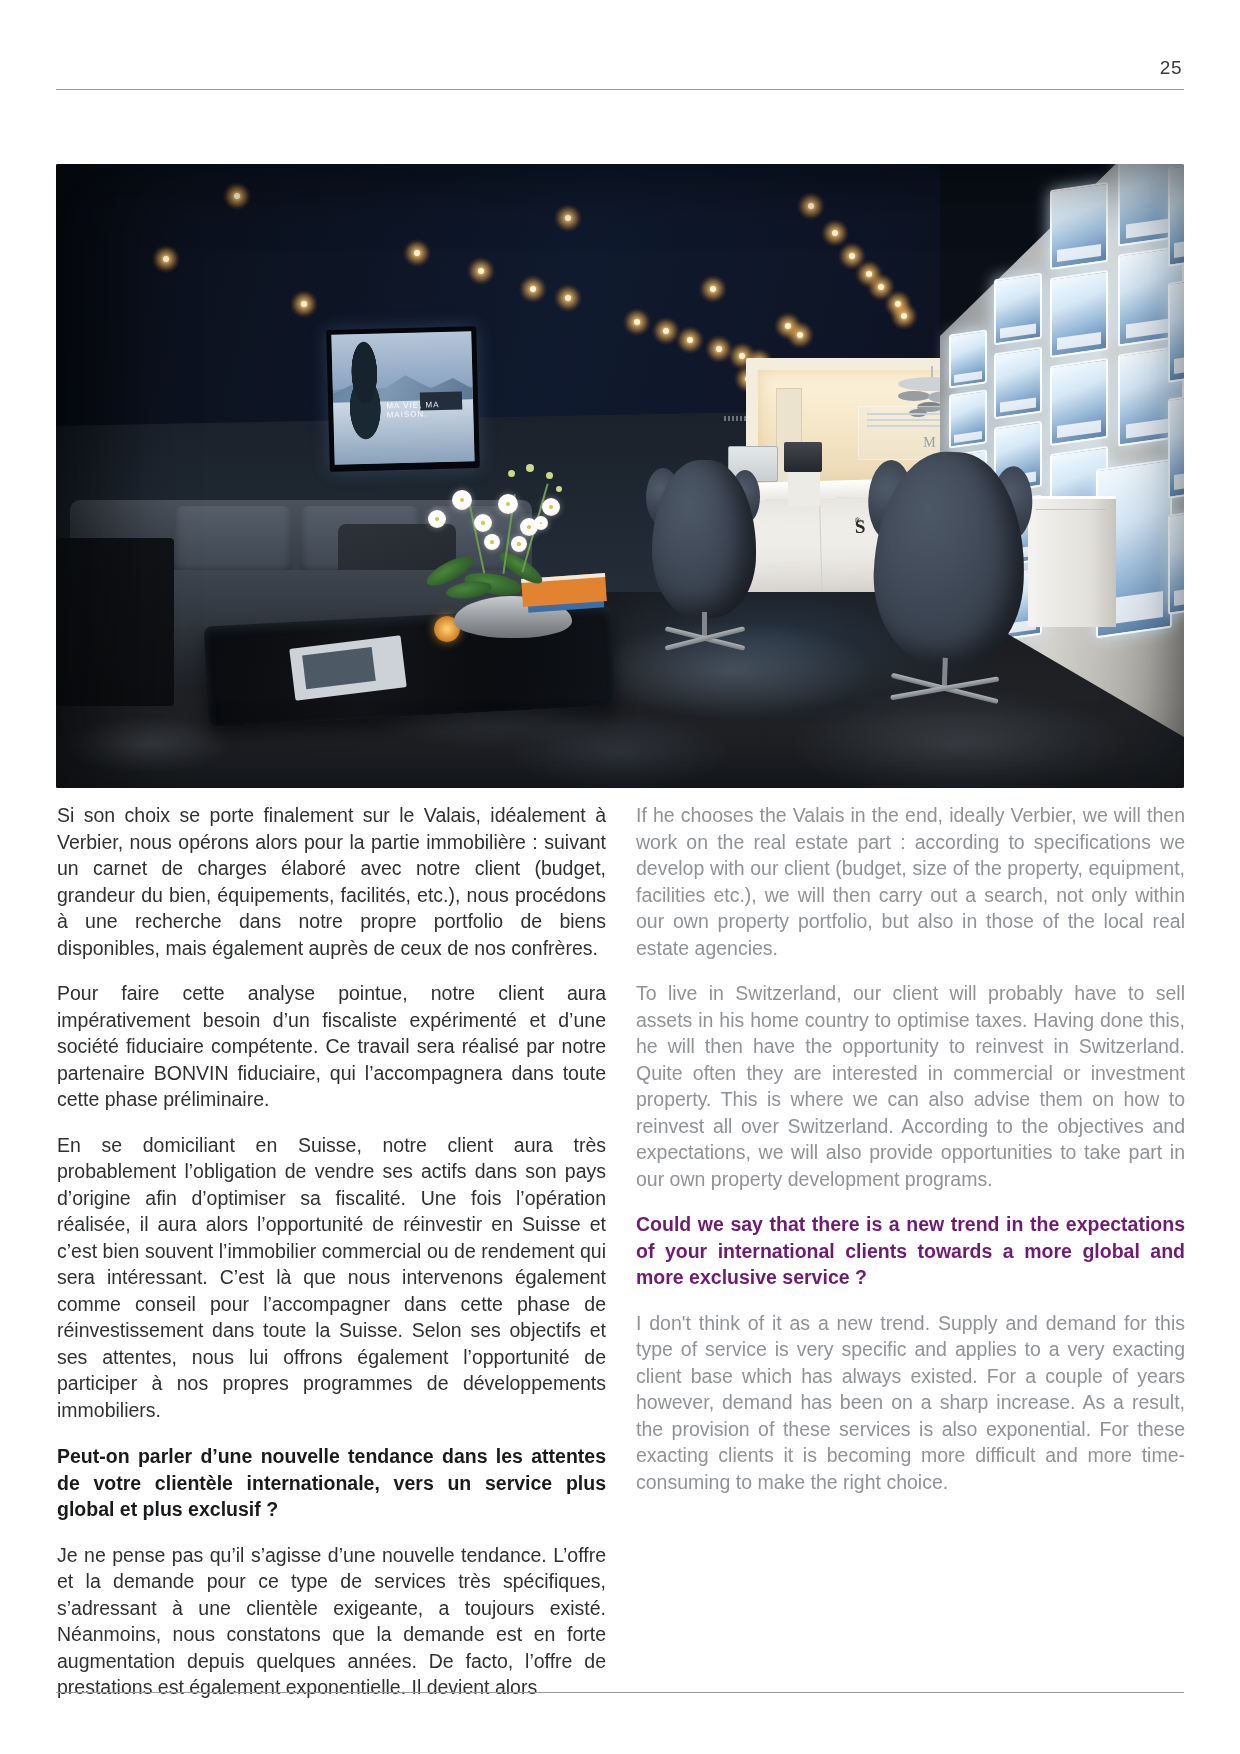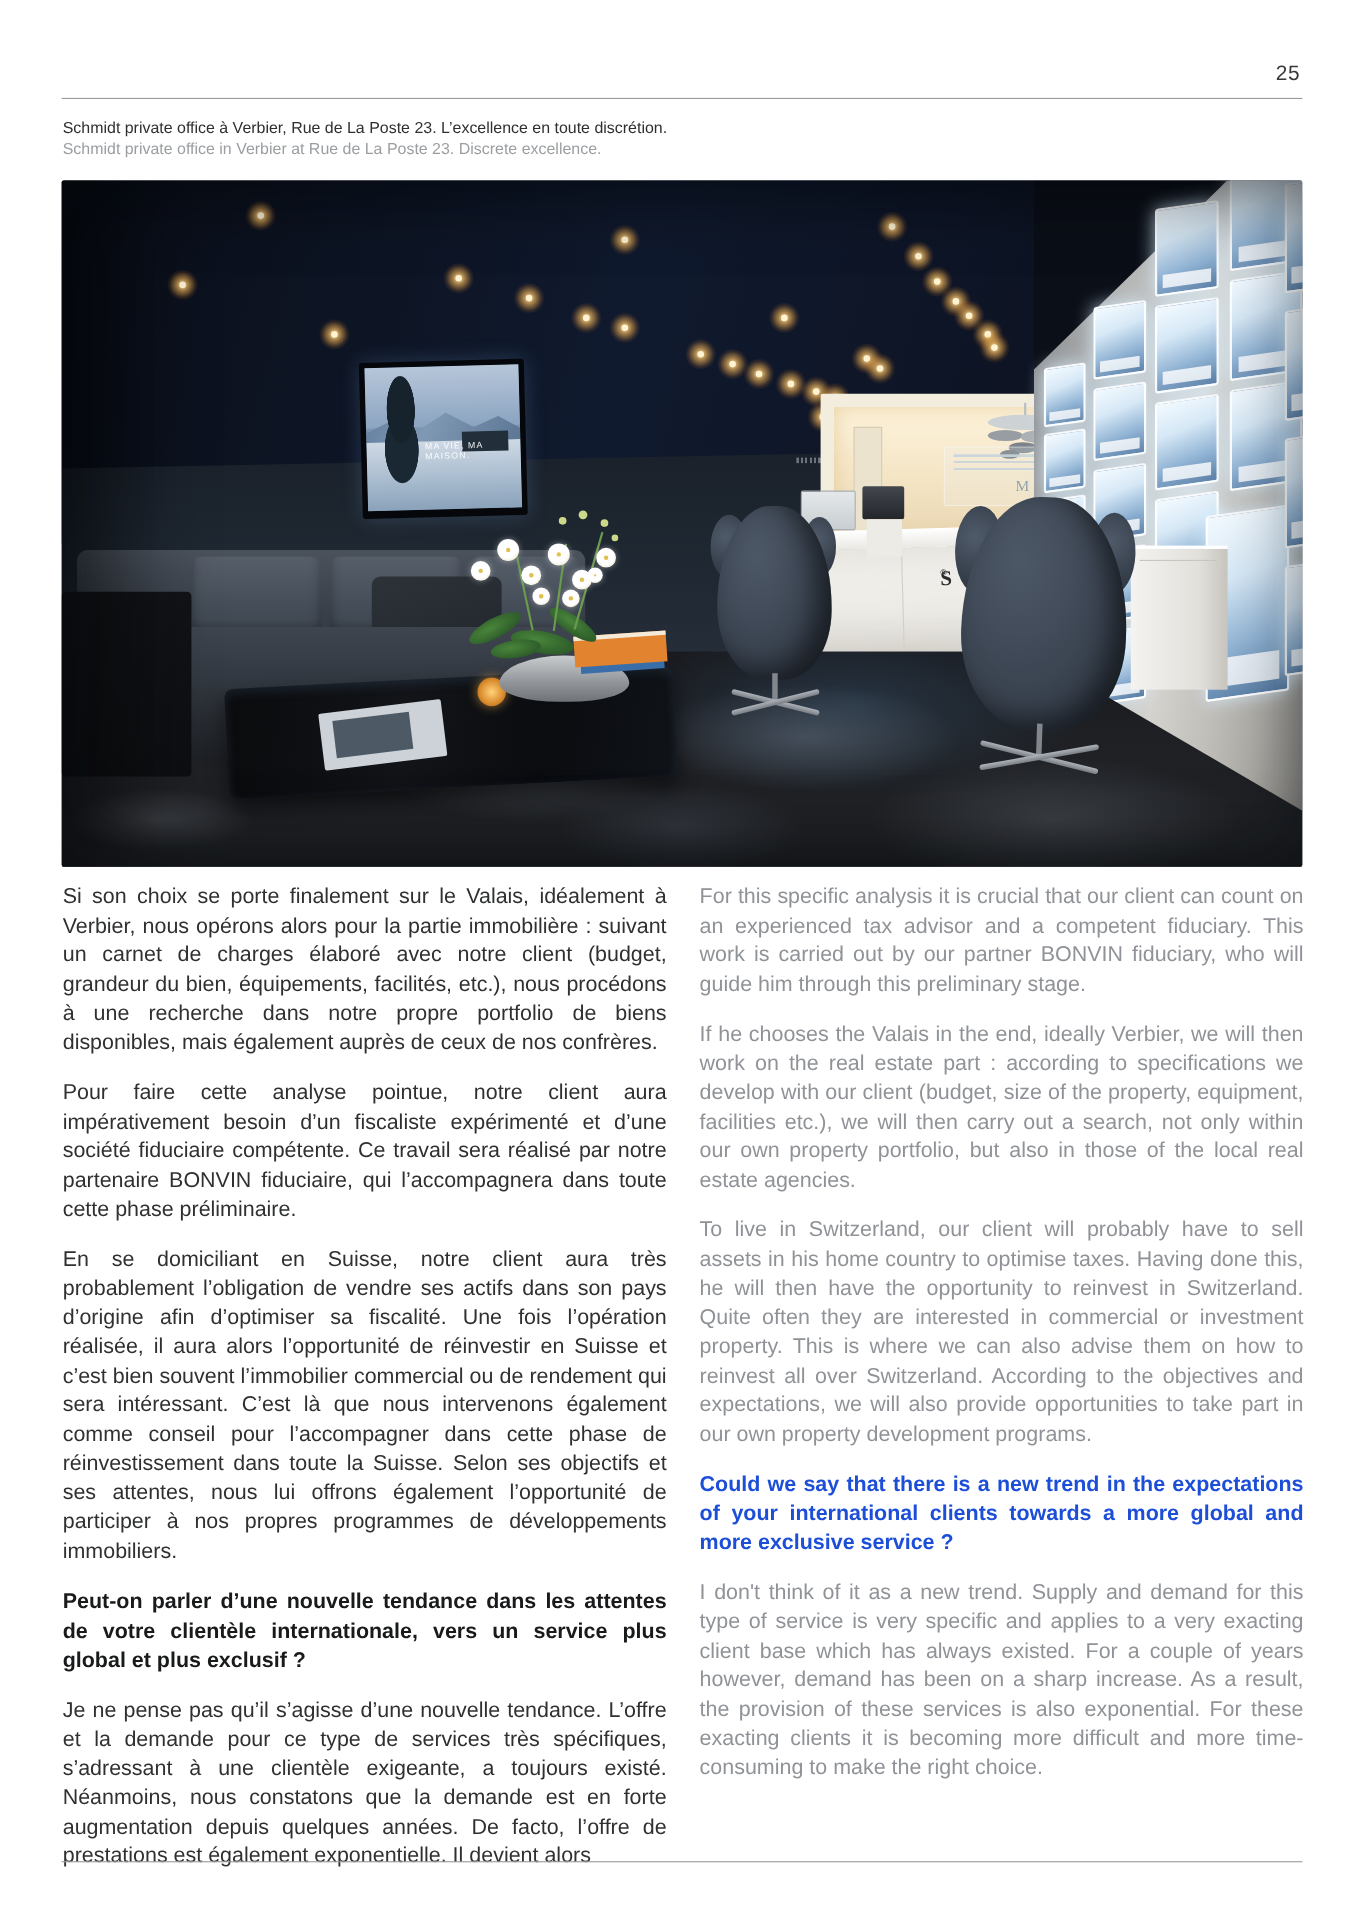--- a/index.html
+++ b/index.html
@@ -123,34 +123,30 @@
   .chair-post{width:5px;background:#81878d;}
   .vignette{left:0;top:0;width:1128px;height:624px;pointer-events:none;
      box-shadow:inset 0 0 70px rgba(4,7,12,.5), inset 60px 0 80px rgba(0,0,0,.45);}
   
   .columns{position:absolute;left:57px;top:802px;width:1128px;display:flex;gap:30px;}
   .col{width:549px;}
   .col p{margin:0 0 19px 0;font-size:19.5px;line-height:26.5px;text-align:justify;}
   .col-fr p{color:#2f3032;}
   .col-fr p.question{font-weight:700;color:#191a1b;margin-top:20px;}
   .col-en p{color:#8f9296;}
-  .col-en p.question{font-weight:600;color:#1d4ed8;}
+  .col-en p.question{font-weight:600;color:#701a75;}
 </style>
 </head>
 <body>
 
 <div class="page">
 
   <div class="rule" style="top:89px"></div>
   <div class="page-number">25</div>
 
-  <div class="caption">
-    <div class="caption-fr">Schmidt private office à Verbier, Rue de La Poste 23. L’excellence en toute discrétion.</div>
-    <div class="caption-en">Schmidt private office in Verbier at Rue de La Poste 23. Discrete excellence.</div>
-  </div>
 
   <div class="photo">
     <div class="ceiling"></div>
     <div id="lights-layer" style="left:0;top:0;width:100%;height:100%">
         <div class="clight" style="left: 167px; top: 18px;">
           <i></i>
         </div>
         <div class="clight" style="left: 498px; top: 40px;">
           <i></i>
         </div>
@@ -436,21 +432,20 @@
 
   <div class="columns">
     <div class="col col-fr">
       <p>Si son choix se porte finalement sur le Valais, idéalement à Verbier, nous opérons alors pour la partie immobilière : suivant un carnet de charges élaboré avec notre client (budget, grandeur du bien, équipements, facilités, etc.), nous procédons à une recherche dans notre propre portfolio de biens disponibles, mais également auprès de ceux de nos confrères.</p>
       <p>Pour faire cette analyse pointue, notre client aura impérativement besoin d’un fiscaliste expérimenté et d’une société fiduciaire compétente. Ce travail sera réalisé par notre partenaire BONVIN fiduciaire, qui l’accompagnera dans toute cette phase préliminaire.</p>
       <p>En se domiciliant en Suisse, notre client aura très probablement l’obligation de vendre ses actifs dans son pays d’origine afin d’optimiser sa fiscalité. Une fois l’opération réalisée, il aura alors l’opportunité de réinvestir en Suisse et c’est bien souvent l’immobilier commercial ou de rendement qui sera intéressant. C’est là que nous intervenons également comme conseil pour l’accompagner dans cette phase de réinvestissement dans toute la Suisse. Selon ses objectifs et ses attentes, nous lui offrons également l’opportunité de participer à nos propres programmes de développements immobiliers.</p>
       <p class="question">Peut-on parler d’une nouvelle tendance dans les attentes de votre clientèle internationale, vers un service plus global et plus exclusif ?</p>
       <p>Je ne pense pas qu’il s’agisse d’une nouvelle tendance. L’offre et la demande pour ce type de services très spécifiques, s’adressant à une clientèle exigeante, a toujours existé. Néanmoins, nous constatons que la demande est en forte augmentation depuis quelques années. De facto, l’offre de prestations est également exponentielle. Il devient alors</p>
     </div>
     <div class="col col-en">
-      <p>For this specific analysis it is crucial that our client can count on an experienced tax advisor and a competent fiduciary. This work is carried out by our partner BONVIN fiduciary, who will guide him through this preliminary stage.</p>
       <p>If he chooses the Valais in the end, ideally Verbier, we will then work on the real estate part : according to specifications we develop with our client (budget, size of the property, equipment, facilities etc.), we will then carry out a search, not only within our own property portfolio, but also in those of the local real estate agencies.</p>
       <p>To live in Switzerland, our client will probably have to sell assets in his home country to optimise taxes. Having done this, he will then have the opportunity to reinvest in Switzerland. Quite often they are interested in commercial or investment property. This is where we can also advise them on how to reinvest all over Switzerland. According to the objectives and expectations, we will also provide opportunities to take part in our own property development programs.</p>
       <p class="question">Could we say that there is a new trend in the expectations of your international clients towards a more global and more exclusive service ?</p>
       <p>I don't think of it as a new trend. Supply and demand for this type of service is very specific and applies to a very exacting client base which has always existed. For a couple of years however, demand has been on a sharp increase. As a result, the provision of these services is also exponential. For these exacting clients it is becoming more difficult and more time-consuming to make the right choice.</p>
     </div>
   </div>
 
   <div class="rule" style="top:1692px"></div>
 </div>
 

